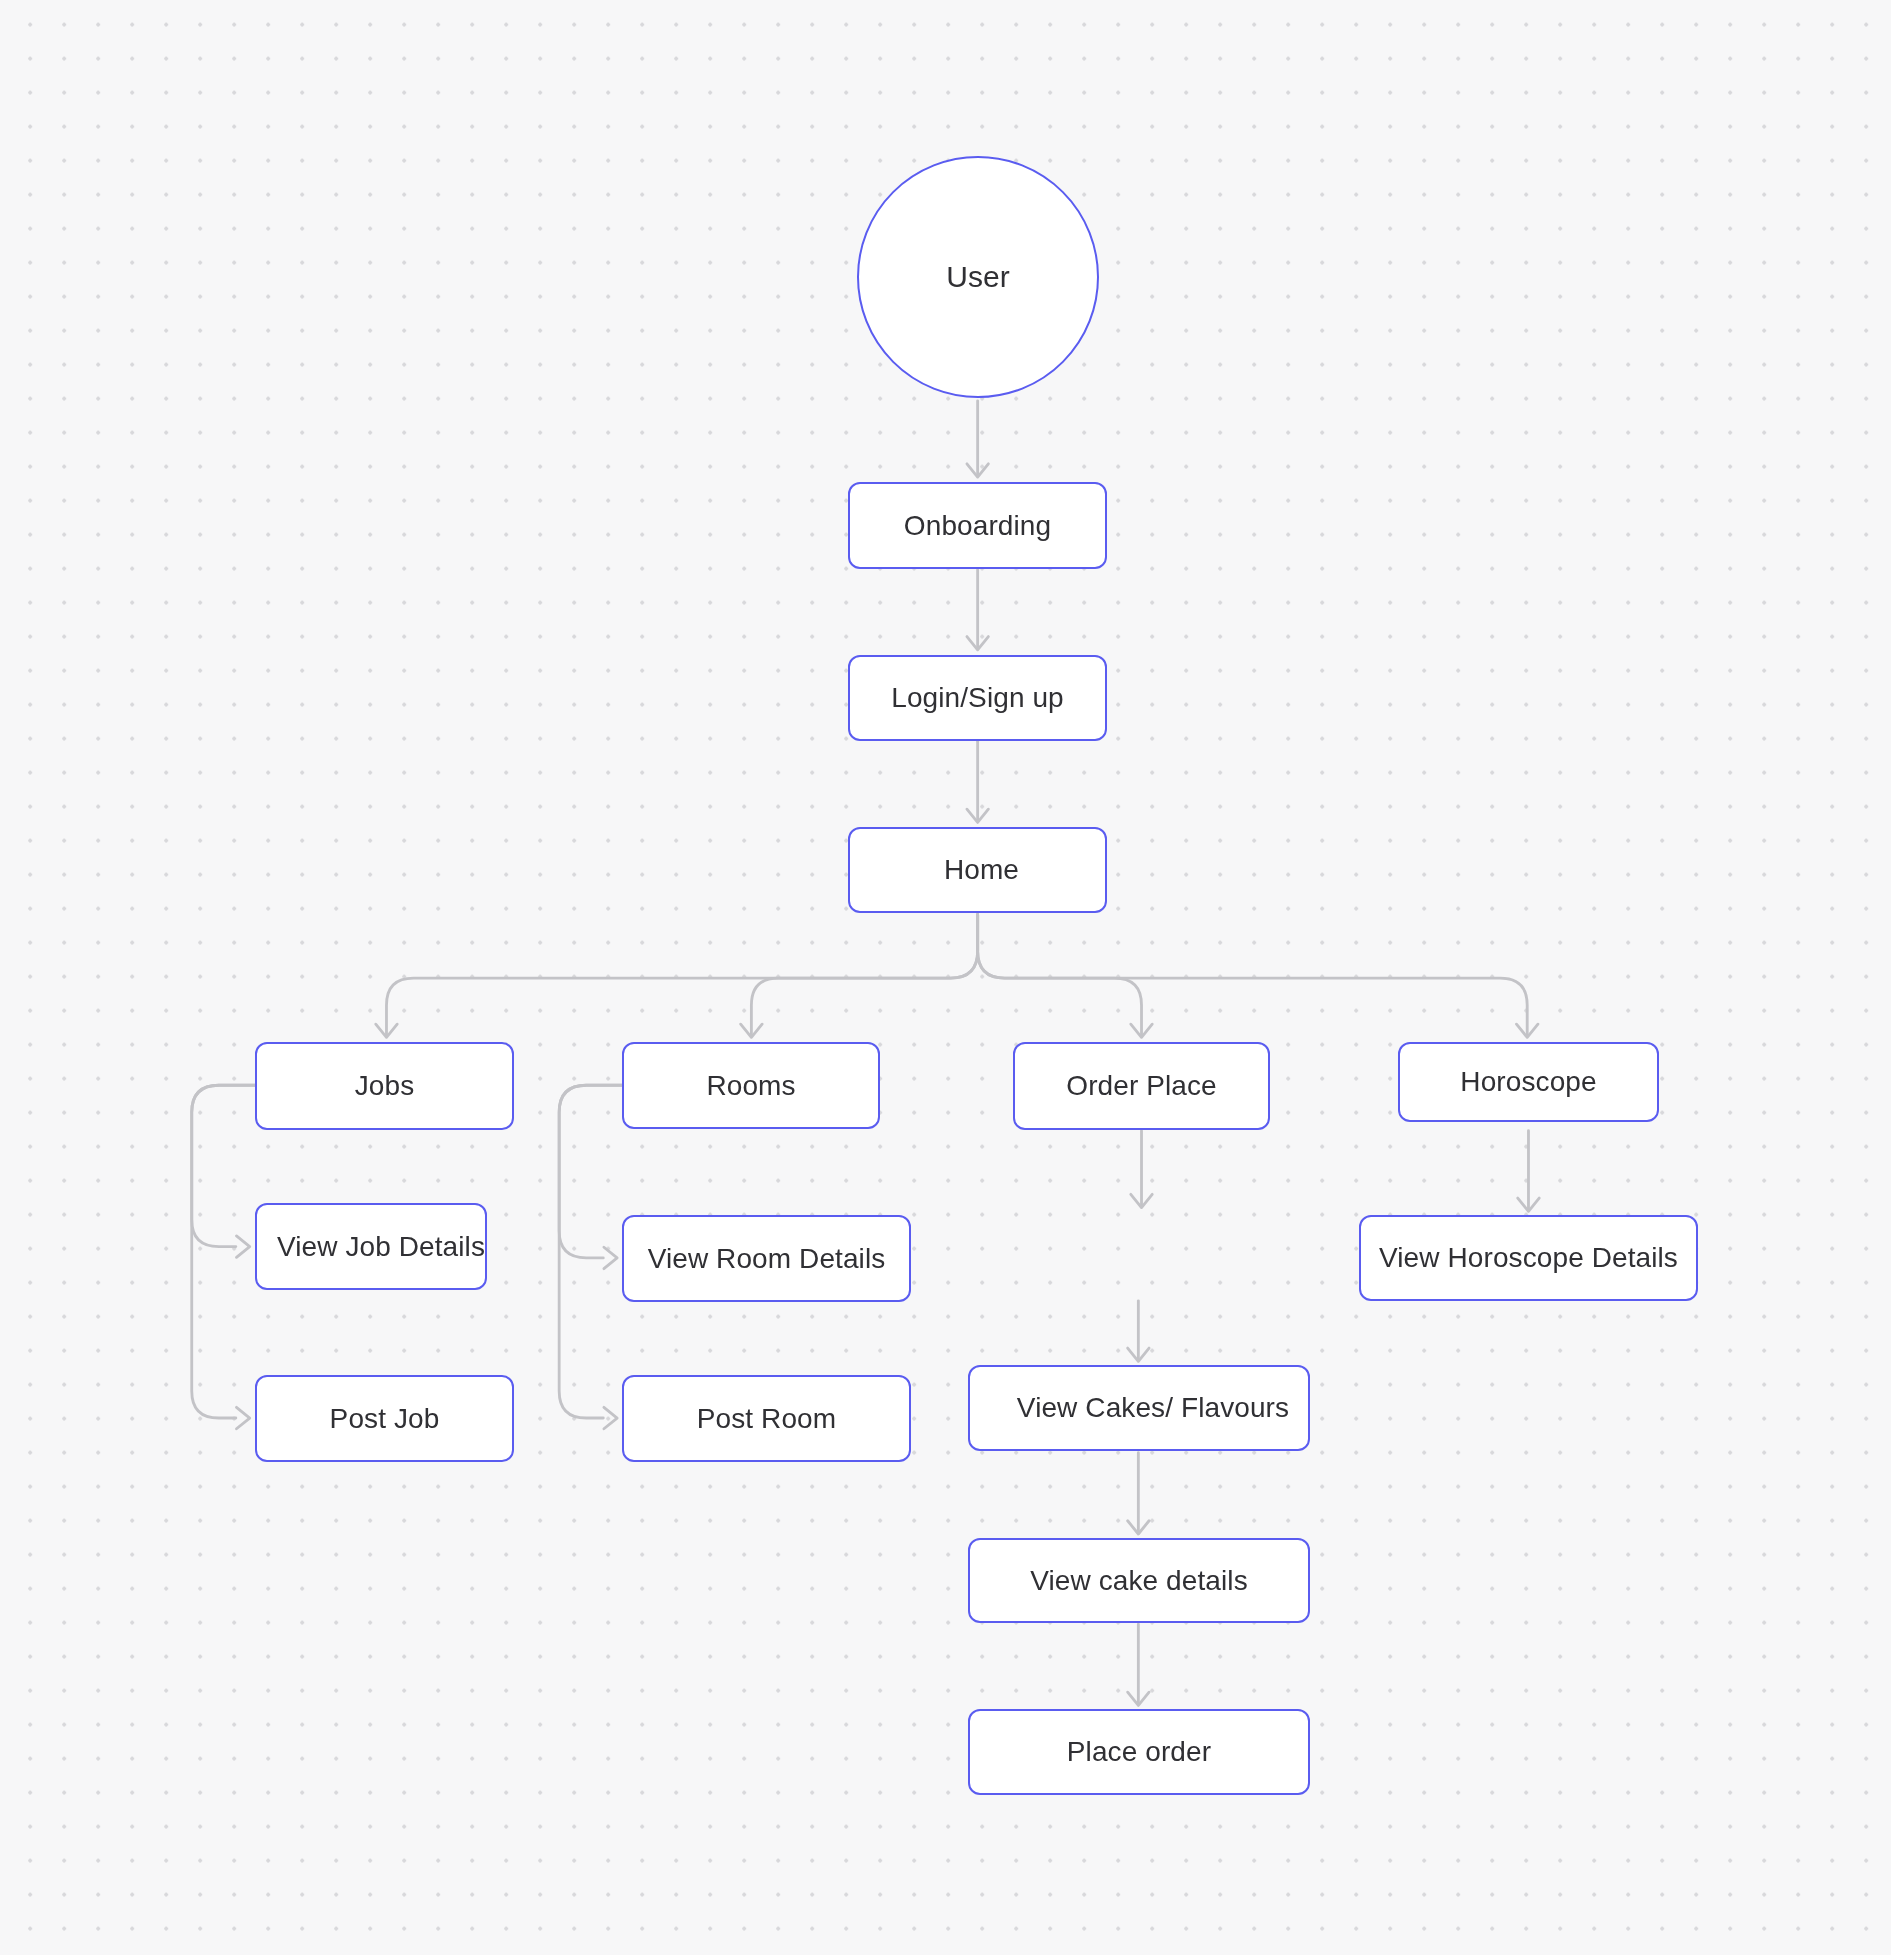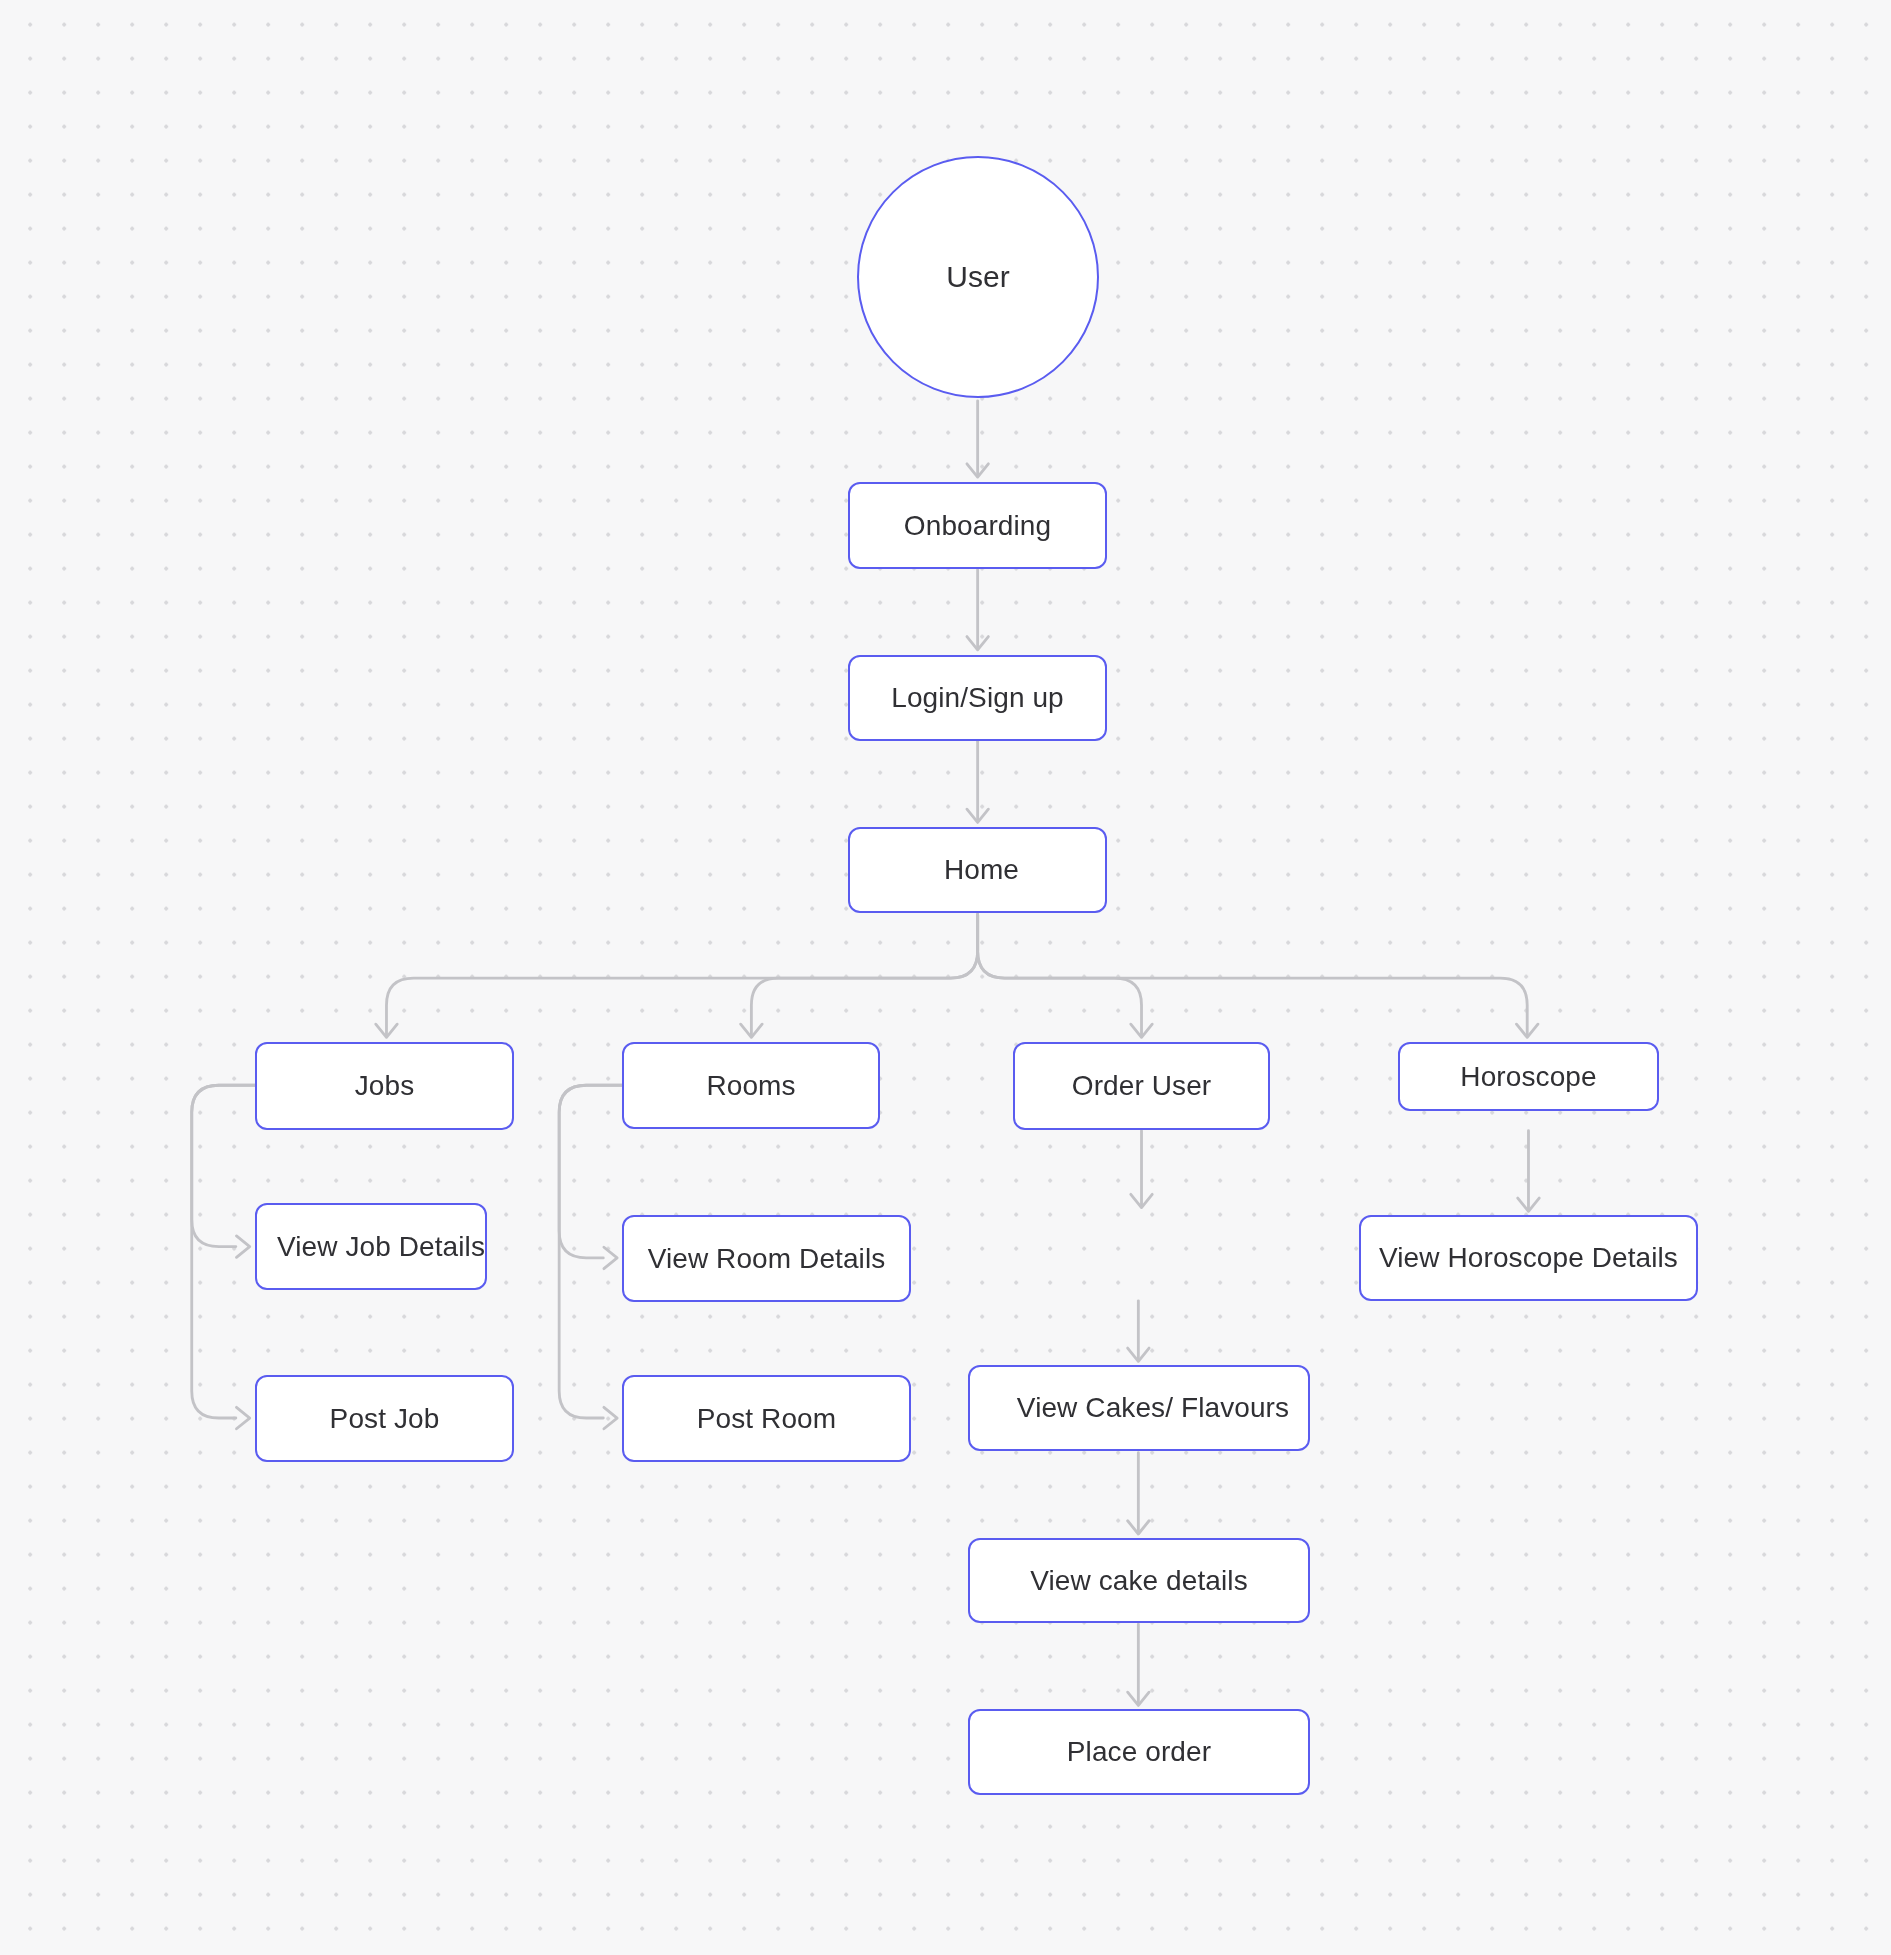--- a/index.html
+++ b/index.html
@@ -177,37 +177,37 @@
 
   <div class="node" style="left:622px;top:1215px;width:289px;height:87px;">
     <span class="node-label">View Room Details</span>
   </div>
 
   <div class="node" style="left:622px;top:1375px;width:289px;height:87px;text-align:right;">
     <span class="node-label">Post Room</span>
   </div>
 
   <div class="node" style="left:1013px;top:1042px;width:257px;height:88px;">
-    <span class="node-label">Order User</span>
+    <span class="node-label">Order Place</span>
   </div>
 
 
   <div class="node" style="left:968px;top:1365px;width:342px;height:86px;padding-left:28px;">
     <span class="node-label">View Cakes/ Flavours</span>
   </div>
 
   <div class="node" style="left:968px;top:1538px;width:342px;height:85px;">
     <span class="node-label">View cake details</span>
   </div>
 
   <div class="node" style="left:968px;top:1709px;width:342px;height:86px;">
     <span class="node-label">Place order</span>
   </div>
 
-  <div class="node" style="left:1398px;top:1042px;width:261px;height:69px;">
+  <div class="node" style="left:1398px;top:1042px;width:261px;height:80px;">
     <span class="node-label">Horoscope</span>
   </div>
 
   <div class="node" style="left:1359px;top:1215px;width:339px;height:86px;">
     <span class="node-label">View Horoscope Details</span>
   </div>
 
 </div>
 
 

